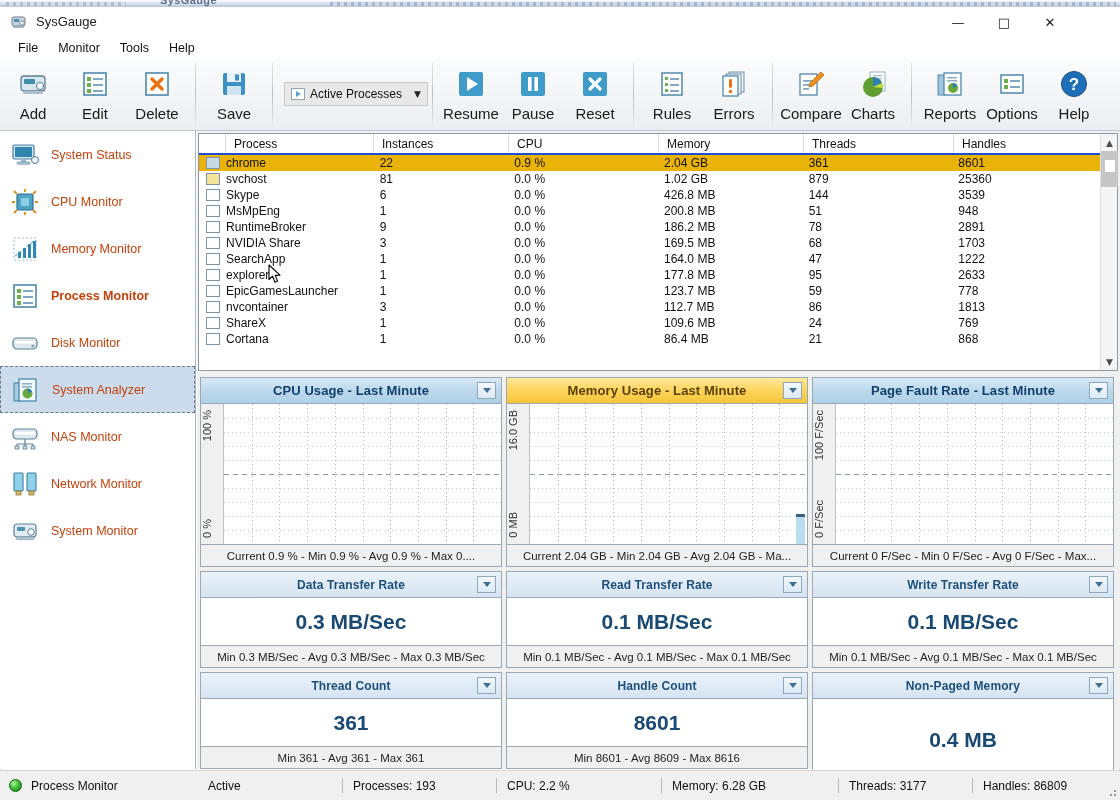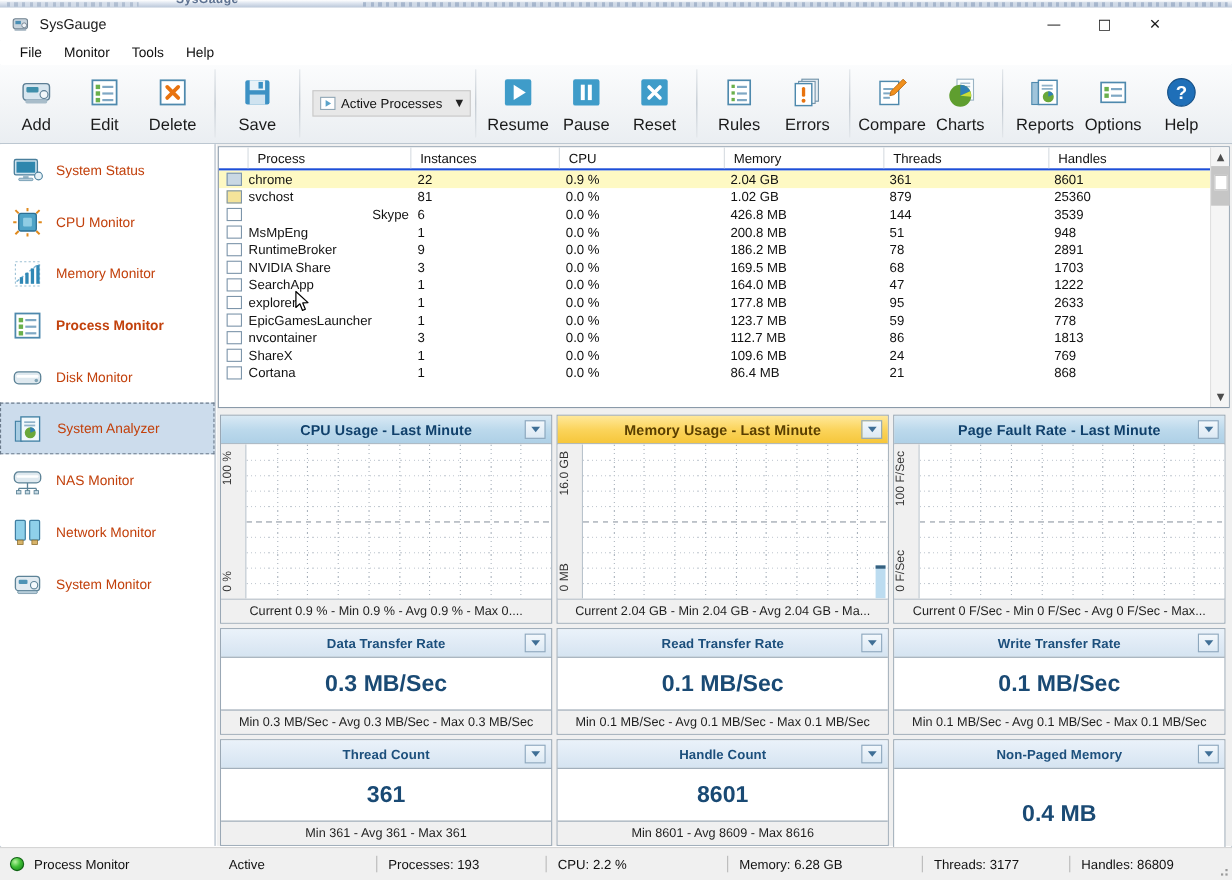--- a/index.html
+++ b/index.html
@@ -109,21 +109,21 @@
             background:#fff; border:1px solid #8a9aa9; }
   .pt-head { display:flex; height:21px; background:#ffffff;
              border-bottom:2px solid #1d4ed8; }
   .pt-head .th {
     border-right:1px solid #d6dce2; font-size:12px; color:#111;
     padding:3px 0 0 8px; cursor:default; overflow:hidden; white-space:nowrap;
   }
   .pt-body { position:absolute; left:0; top:21px; right:17px; bottom:0;
              overflow:hidden; }
   .pt-row { display:flex; height:16px; align-items:center; }
-  .pt-row.sel { background:#fef9c3; }
+  .pt-row.sel { background:#eab308; }
   .pt-cell { font-size:12px; color:#111; padding-left:8px; overflow:hidden;
              white-space:nowrap; }
   .pt-icon { width:14px; height:12px; margin-left:7px; margin-right:4px;
              border:1px solid #7d95aa; flex:none; }
   .c-name { width:148px; } .c-inst { width:135px; }
   .c-cpu { width:150px; } .c-mem { width:145px; }
   .c-thr { width:150px; } .c-hnd { width:150px; }
   .pt-scroll {
     position:absolute; right:0; top:0; width:17px; bottom:0;
     background:#f5f5f5; border-left:1px solid #e0e0e0;
@@ -615,21 +615,21 @@
             <span class="pt-icon" style="background: rgb(244, 228, 154);"></span>
             <div class="pt-cell c-name" style="padding-left: 2px;">svchost</div>
             <div class="pt-cell c-inst">81</div>
             <div class="pt-cell c-cpu">0.0 %</div>
             <div class="pt-cell c-mem">1.02 GB</div>
             <div class="pt-cell c-thr">879</div>
             <div class="pt-cell c-hnd">25360</div>
           </div>
           <div class="pt-row">
             <span class="pt-icon" style="background: rgb(255, 255, 255);"></span>
-            <div class="pt-cell c-name" style="padding-left: 2px; text-align: right;">Skype</div>
+            <div class="pt-cell c-name" style="padding-left: 2px;">Skype</div>
             <div class="pt-cell c-inst">6</div>
             <div class="pt-cell c-cpu">0.0 %</div>
             <div class="pt-cell c-mem">426.8 MB</div>
             <div class="pt-cell c-thr">144</div>
             <div class="pt-cell c-hnd">3539</div>
           </div>
           <div class="pt-row">
             <span class="pt-icon" style="background: rgb(255, 255, 255);"></span>
             <div class="pt-cell c-name" style="padding-left: 2px;">MsMpEng</div>
             <div class="pt-cell c-inst">1</div>

